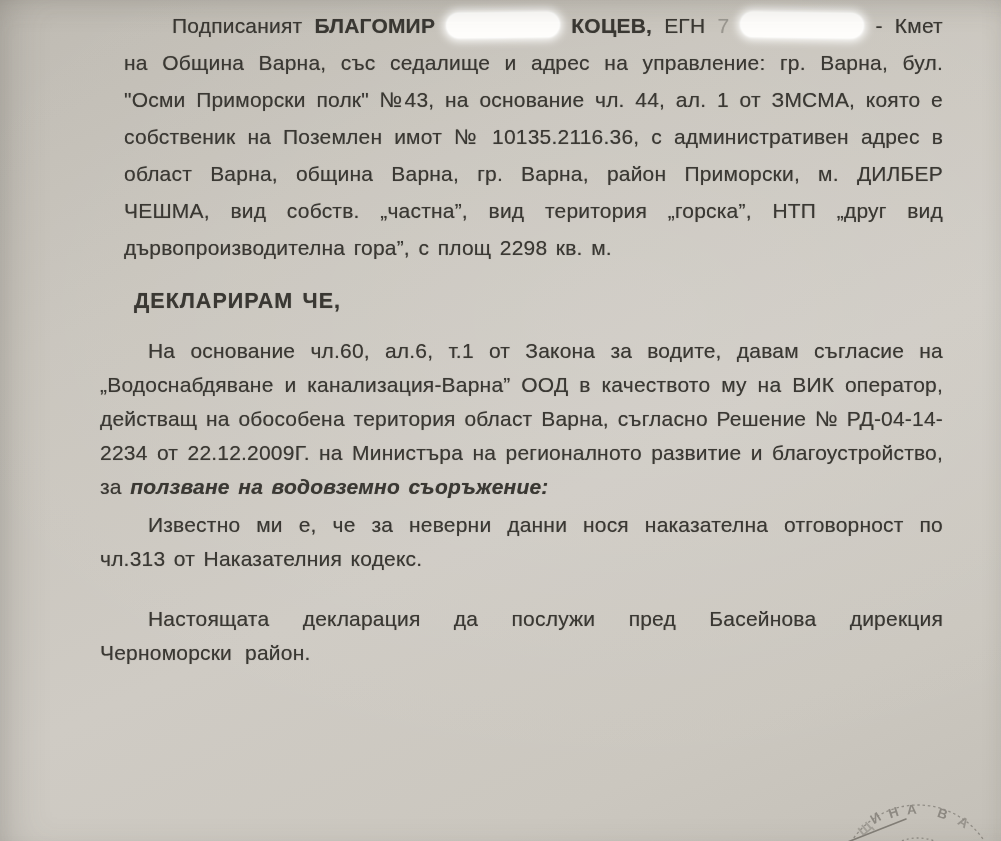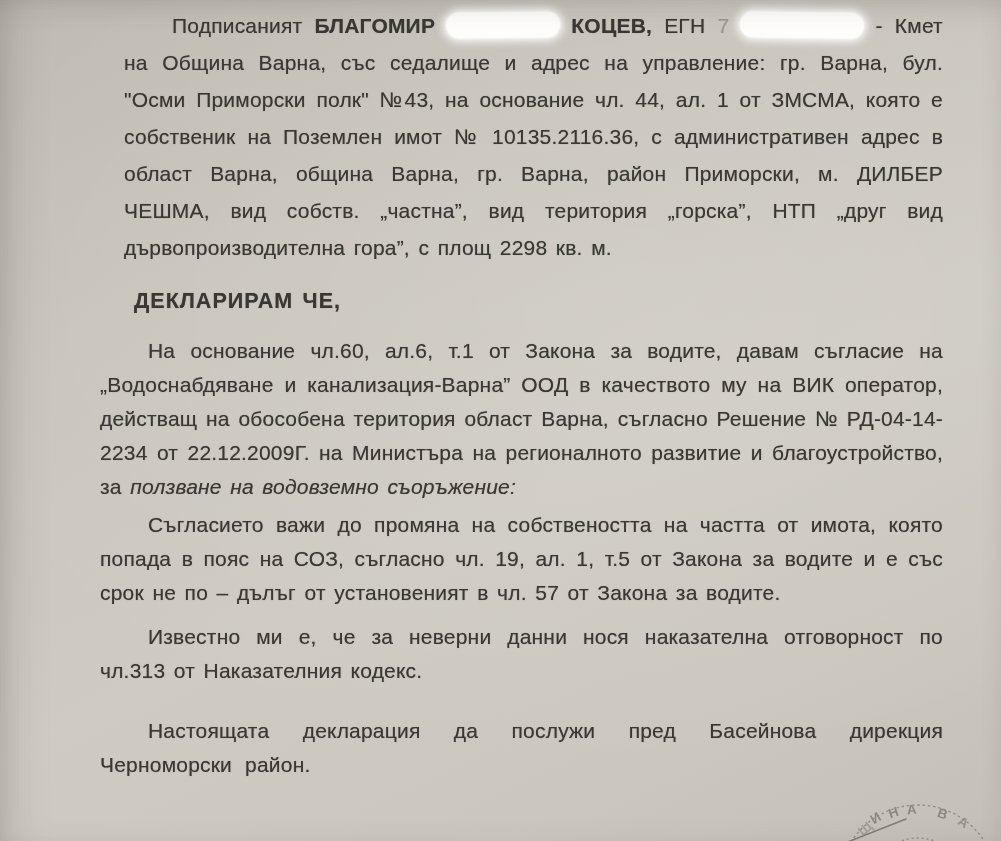--- a/index.html
+++ b/index.html
@@ -47,21 +47,21 @@
     line-height: 26px;
     transform: translateX(34px);
     text-shadow: 0 0 0.8px rgba(56,54,49,0.6);
   }
   .p2 { line-height: 34px; margin-bottom: 4px; }
   .p3 { line-height: 34px; margin-bottom: 12px; }
   .p4 { line-height: 34px; margin-bottom: 10px; }
   .p5 { line-height: 34px; margin-bottom: 26px; }
   .p6 { line-height: 34px; word-spacing: 7px; }
   .bold { font-weight: bold; }
-  .italic { font-style: italic; }
+  .italic { font-style: italic; font-weight: bold; }
   .redaction {
     display: inline-block;
     height: 24px;
     border-radius: 13px;
     background: #fefdfb;
     box-shadow: 0 0 9px 4px rgba(255,255,254,0.95), 0 0 2px 1px rgba(255,255,255,1);
     vertical-align: middle;
     transform: translateY(-2px) rotate(-0.6deg);
   }
   .redaction.r1 { width: 112px; }
@@ -98,21 +98,20 @@
     <span>Община Варна, със седалище и адрес на управление: гр. Варна, бул. "Осми Приморски полк" №43, на основание чл. 44, ал. 1 от ЗМСМА, която е собственик на Поземлен имот № 10135.2116.36, с административен адрес в област Варна, община Варна, гр. Варна, район Приморски, м. ДИЛБЕР ЧЕШМА, вид собств. „частна”, вид територия „горска”, НТП „друг вид дървопроизводителна гора”, с площ 2298 кв. м.</span>
   </p>
 
   <p class="para heading">ДЕКЛАРИРАМ ЧЕ,</p>
 
   <p class="para p2"><span>На основание чл.60, ал.6, т.1 от Закона за водите, давам съгласие на „Водоснабдяване и канализация-Варна” ООД в качеството му на ВИК оператор, действащ на обособена територия област Варна, съгласно Решение № РД-04-14-2234 от 22.12.2009Г. на Министъра на регионалното развитие и благоустройство, за</span>
     <span class="italic">ползване на водовземно съоръжение:</span>
   </p>
 
 
-  <p class="para p4">Съгласието важи до промяна на собствеността на частта от имота, която попада в пояс на СОЗ, съгласно чл. 19, ал. 1, т.5 от Закона за водите и е със срок не по – дълъг от установеният в чл. 57 от Закона за водите.</p>
 
   <p class="para p5">Известно ми е, че за неверни данни нося наказателна отговорност по чл.313 от Наказателния кодекс.</p>
 
   <p class="para p6">Настоящата декларация да послужи пред Басейнова дирекция Черноморски район.</p>
 
 </div>
 
 <svg class="stamp" width="171" height="55" viewBox="830 786 171 55" xmlns="http://www.w3.org/2000/svg">
   <circle class="ring" cx="918" cy="884" r="79" stroke-dasharray="2.5 2.8"></circle>
   <circle class="ring" cx="918" cy="884" r="46" stroke-dasharray="2 3"></circle>

